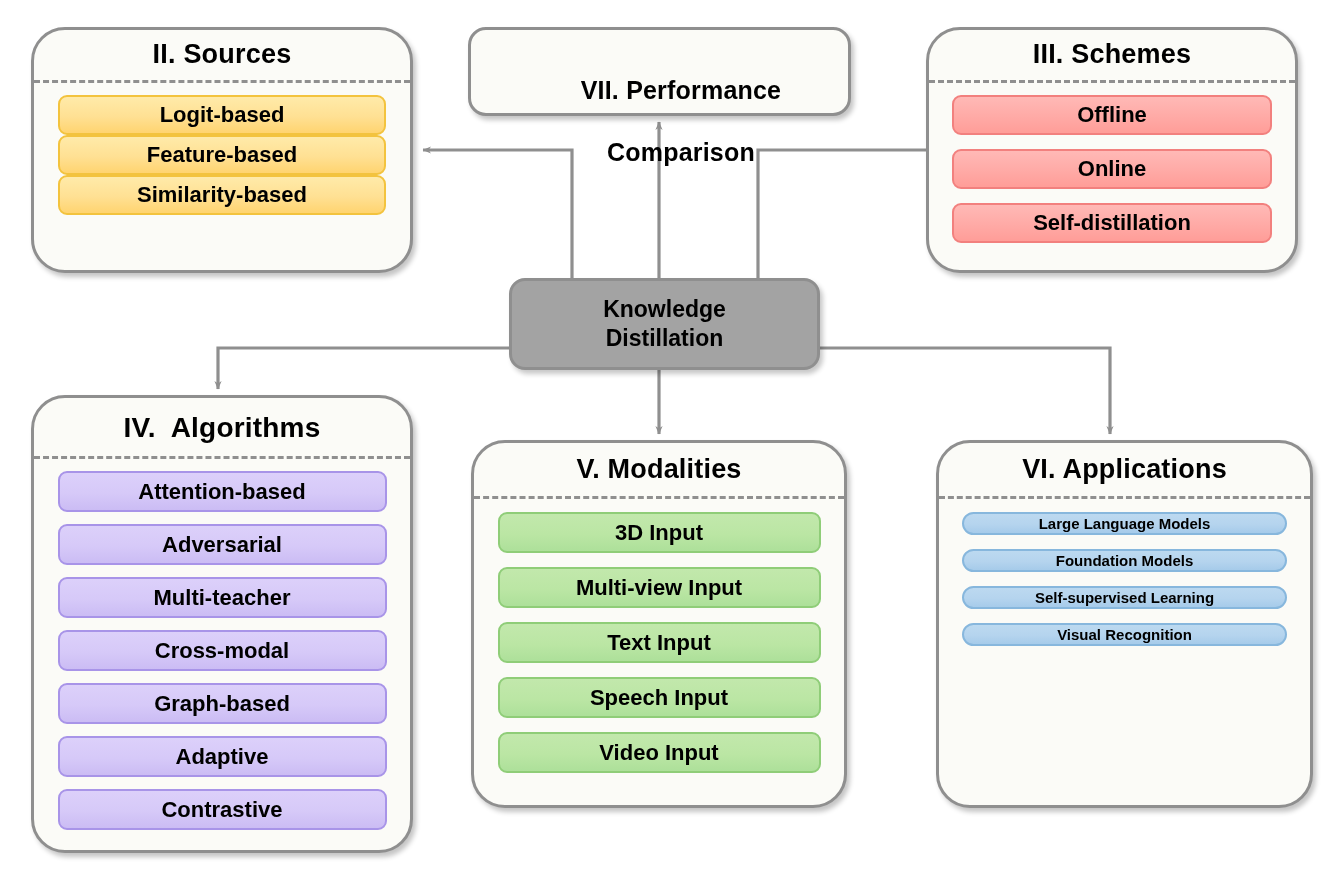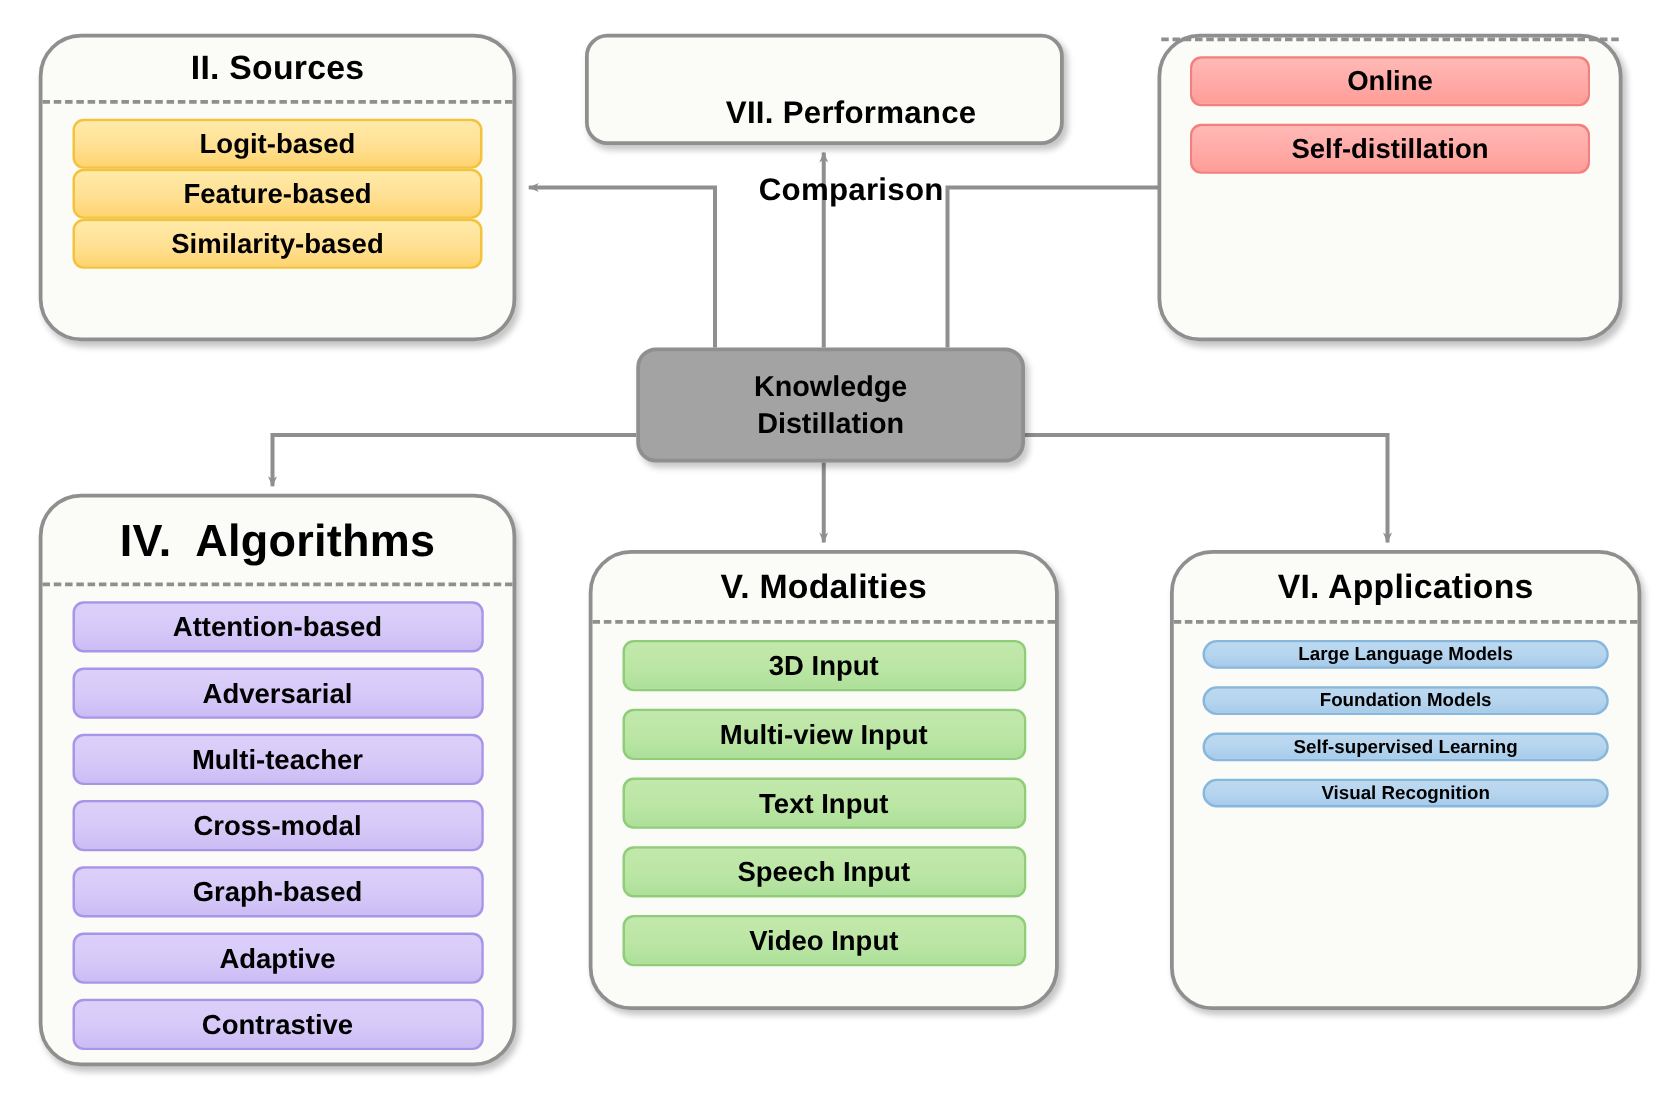--- a/index.html
+++ b/index.html
@@ -90,21 +90,21 @@
     display:flex;align-items:center;justify-content:center;
     z-index:3;
   }
   #hub .hub-text{
     text-align:center;font-weight:bold;font-size:23px;line-height:1.28;color:#000;
   }
 
   
   #card-sources .card-title,
   #card-schemes .card-title{font-size:27px;padding:9px 0 10px;}
-  #card-algorithms .card-title{font-size:36px;padding:14px 0 12px;}
+  #card-algorithms .card-title{font-size:28px;padding:14px 0 12px;}
   #card-modalities .card-title,
   #card-applications .card-title{font-size:27px;padding:11px 0 11px;}
   #card-perf .card-title{font-size:25px;line-height:1.24;padding:14px 14px;}
 
   
   #card-sources  .pills{padding:12px 0 0;}
   #card-sources  .pill{width:328px;height:40px;font-size:22px;}
 
   #card-schemes  .pills{padding:12px 0 0;gap:14px;}
   #card-schemes  .pill{width:320px;height:40px;font-size:22px;}
@@ -156,22 +156,24 @@
   </div>
 
   <div class="card" id="card-perf">
     <div class="card-title">
       <span>VII. Performance</span><br>
       <span>Comparison</span>
     </div>
   </div>
 
   <div class="card t-red" id="card-schemes">
-    <div class="divider"></div>
-    <div class="pills">
+    <div class="card-title">III. Schemes</div>
+    <div class="divider"></div>
+    <div class="pills">
+      <div class="pill">Offline</div>
       <div class="pill">Online</div>
       <div class="pill">Self-distillation</div>
     </div>
   </div>
 
   <div id="hub">
     <div class="hub-text">
       <span>Knowledge</span><br>
       <span>Distillation</span>
     </div>

